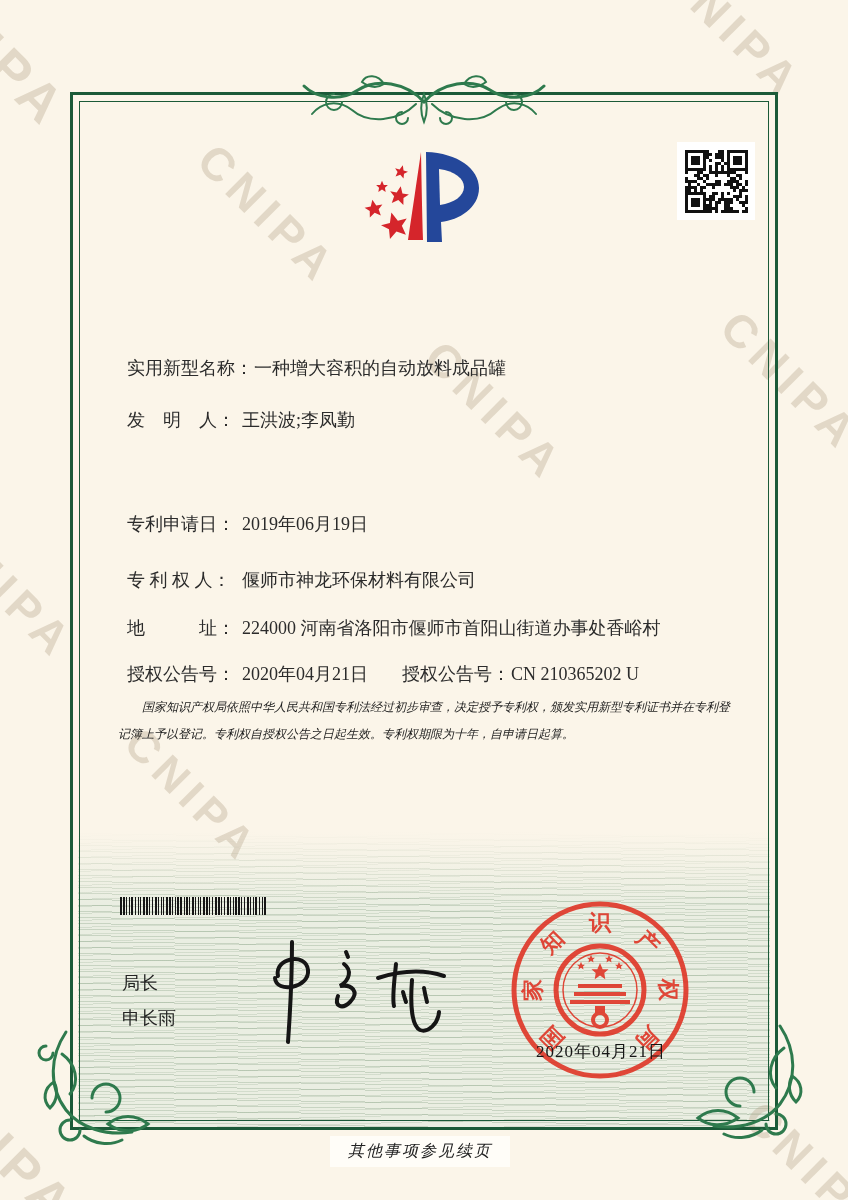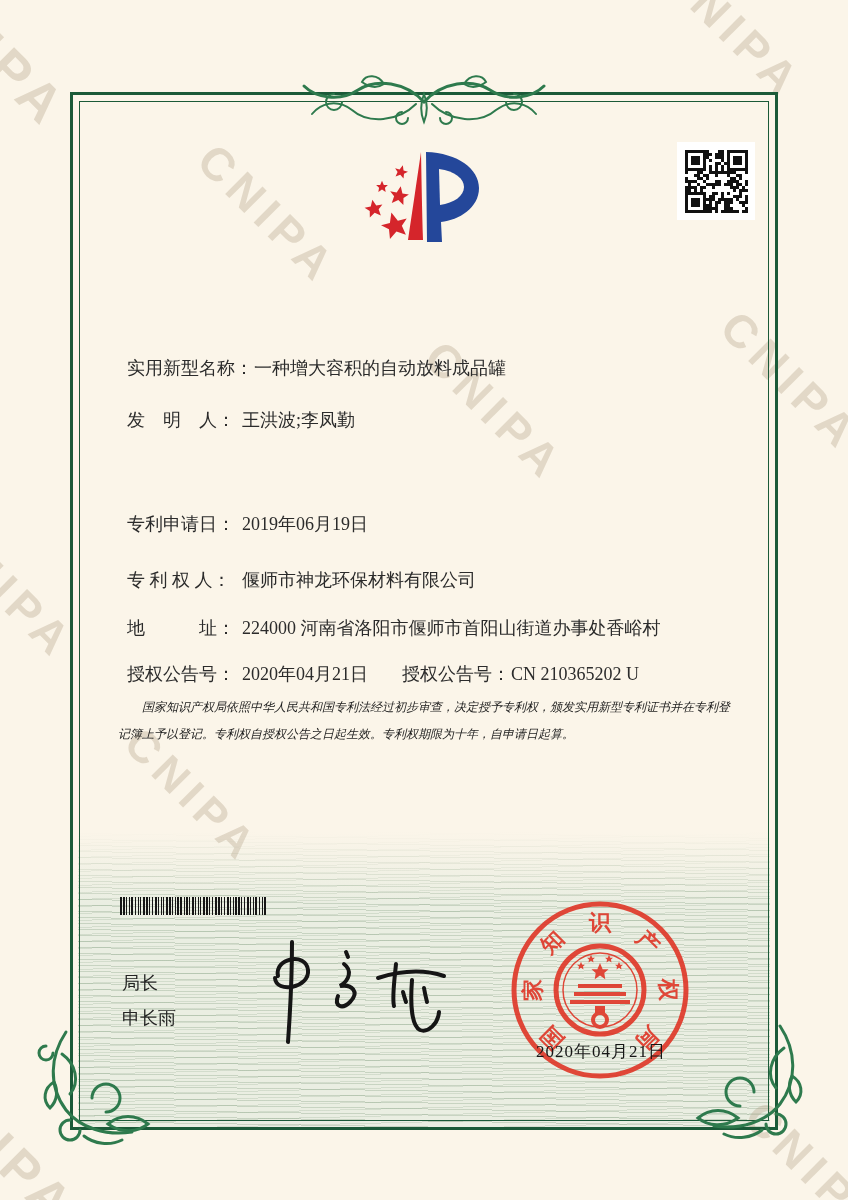--- a/index.html
+++ b/index.html
@@ -489,14 +489,15 @@
           <rect x="-26" y="2" width="52" height="4"></rect>
           <rect x="-30" y="10" width="60" height="4"></rect>
           <rect x="-5" y="16" width="10" height="7"></rect>
         </g>
         <circle cx="0" cy="30" r="7" fill="none" stroke-width="4" stroke="#df3526"></circle>
       </g>
     </g>
   </svg>
   <div class="seal-date">2020年04月21日</div>
 
+  <div class="cont-note">其他事项参见续页</div>
 
 </div>
 
 </body></html>

